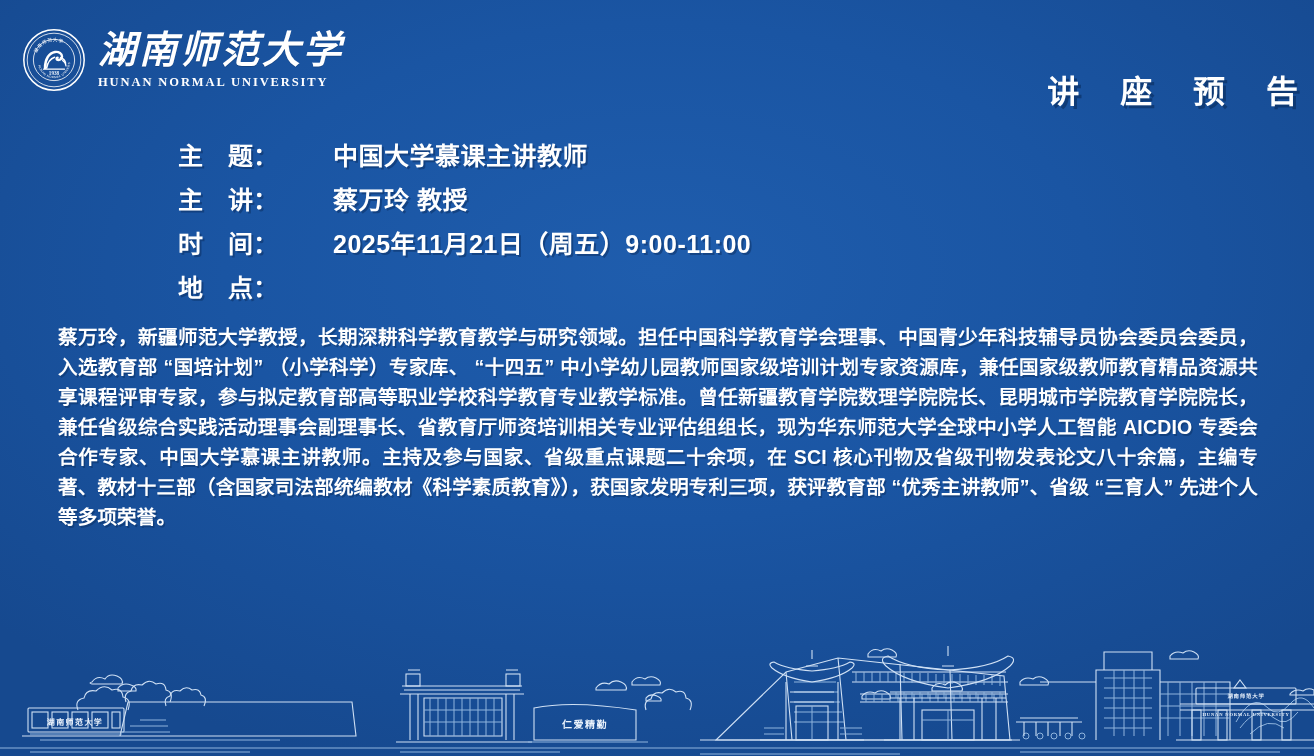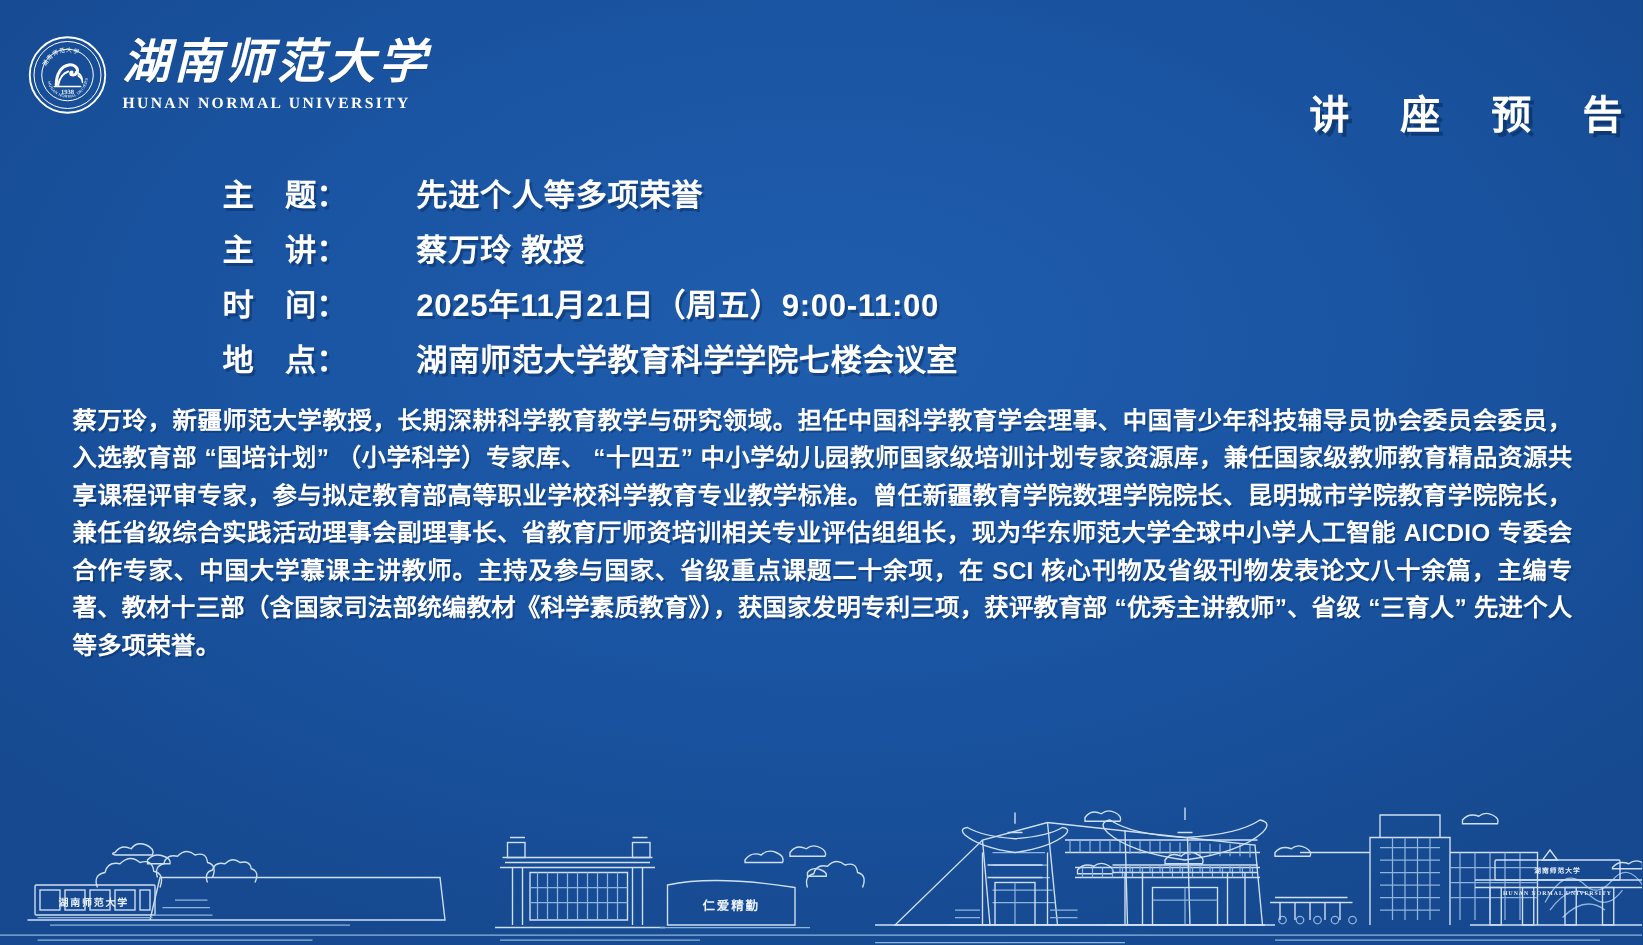--- a/index.html
+++ b/index.html
@@ -179,33 +179,32 @@
         <div class="brand-en">HUNAN NORMAL UNIVERSITY</div>
       </div>
     </div>
 
     <div class="poster-title">讲 座 预 告</div>
   </div>
 
   <div class="info-block">
     <div class="info-row">
       <span class="info-label">主　题：</span>
-      <span class="info-value">先进个人等多项荣誉</span>
+      <span class="info-value">中国大学慕课主讲教师</span>
     </div>
     <div class="info-row">
       <span class="info-label">主　讲：</span>
       <span class="info-value">蔡万玲 教授</span>
     </div>
     <div class="info-row">
       <span class="info-label">时　间：</span>
       <span class="info-value">2025年11月21日（周五）9:00-11:00</span>
     </div>
     <div class="info-row">
       <span class="info-label">地　点：</span>
-      <span class="info-value">湖南师范大学教育科学学院七楼会议室</span>
     </div>
   </div>
 
   <div class="bio">蔡万玲，新疆师范大学教授，长期深耕科学教育教学与研究领域。担任中国科学教育学会理事、中国青少年科技辅导员协会委员会委员，入选教育部 “国培计划” （小学科学）专家库、 “十四五” 中小学幼儿园教师国家级培训计划专家资源库，兼任国家级教师教育精品资源共享课程评审专家，参与拟定教育部高等职业学校科学教育专业教学标准。曾任新疆教育学院数理学院院长、昆明城市学院教育学院院长，兼任省级综合实践活动理事会副理事长、省教育厅师资培训相关专业评估组组长，现为华东师范大学全球中小学人工智能 AICDIO 专委会合作专家、中国大学慕课主讲教师。主持及参与国家、省级重点课题二十余项，在 SCI 核心刊物及省级刊物发表论文八十余篇，主编专著、教材十三部（含国家司法部统编教材《科学素质教育》），获国家发明专利三项，获评教育部 “优秀主讲教师”、省级 “三育人” 先进个人等多项荣誉。</div>
 
   <div class="skyline">
     <svg viewBox="0 0 1314 120" preserveAspectRatio="none">
 
       <path class="sk-line-soft" d="M0 112 H1314"></path>
       <path class="sk-line-soft" d="M30 116 H250 M400 116 H560 M700 118 H900 M1020 116 H1280"></path>

